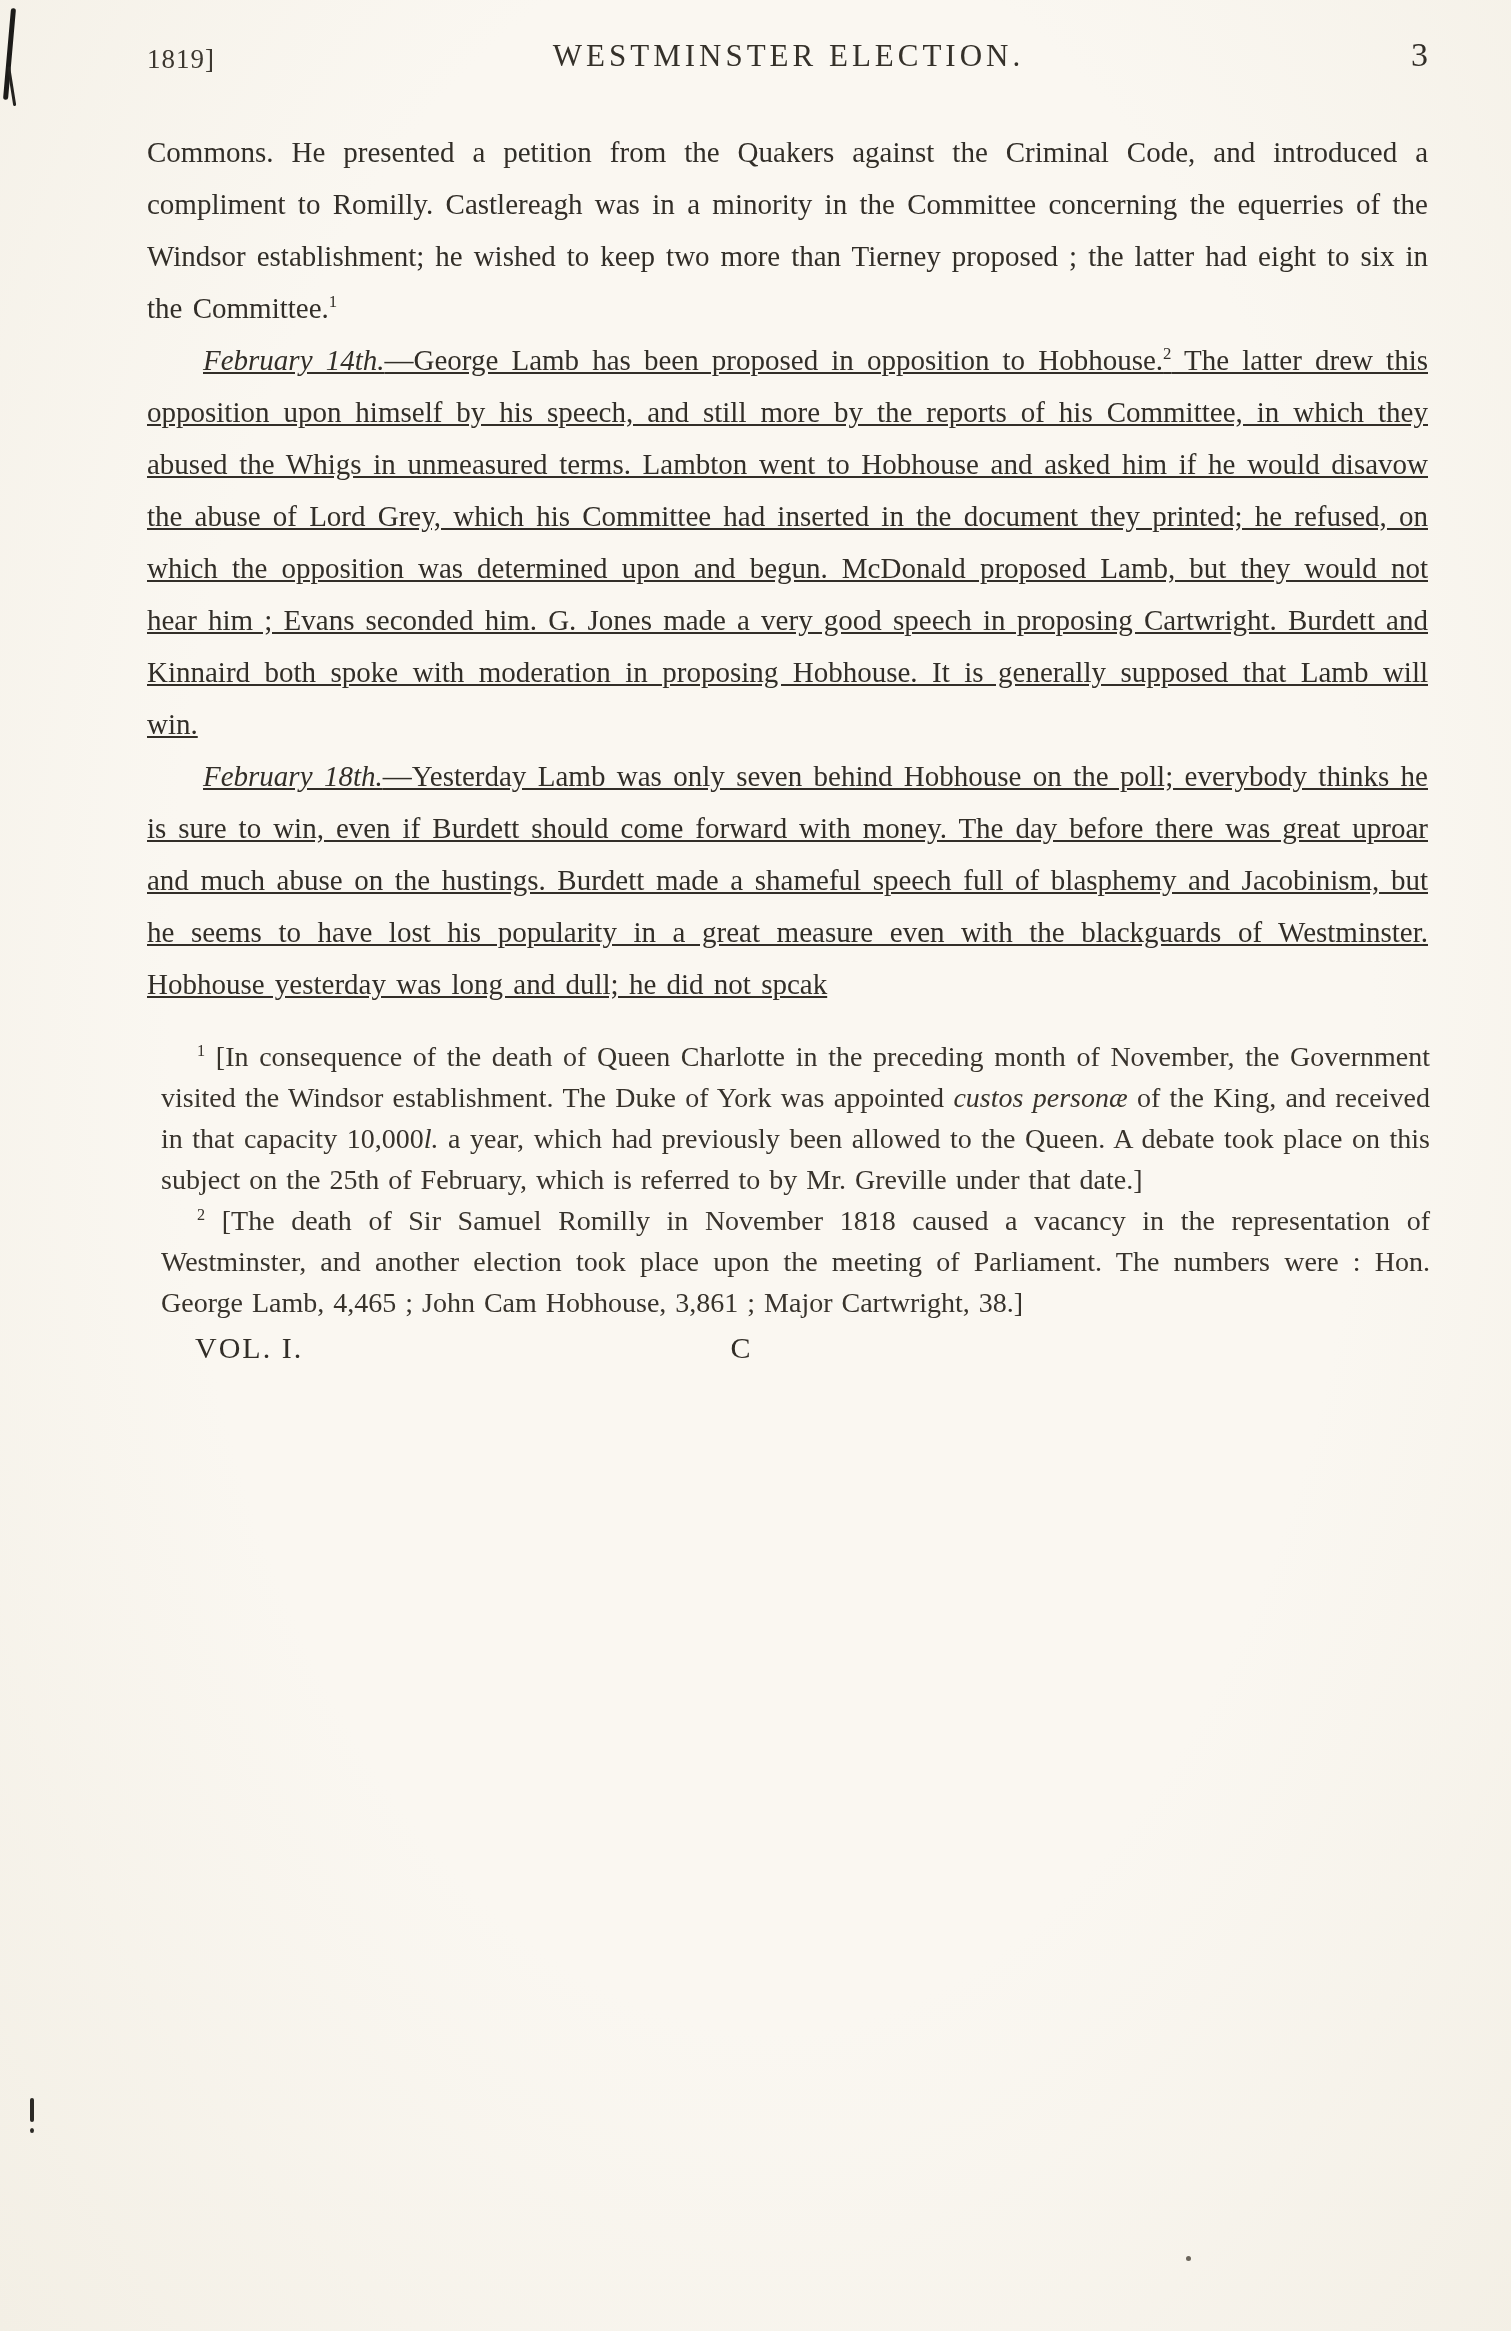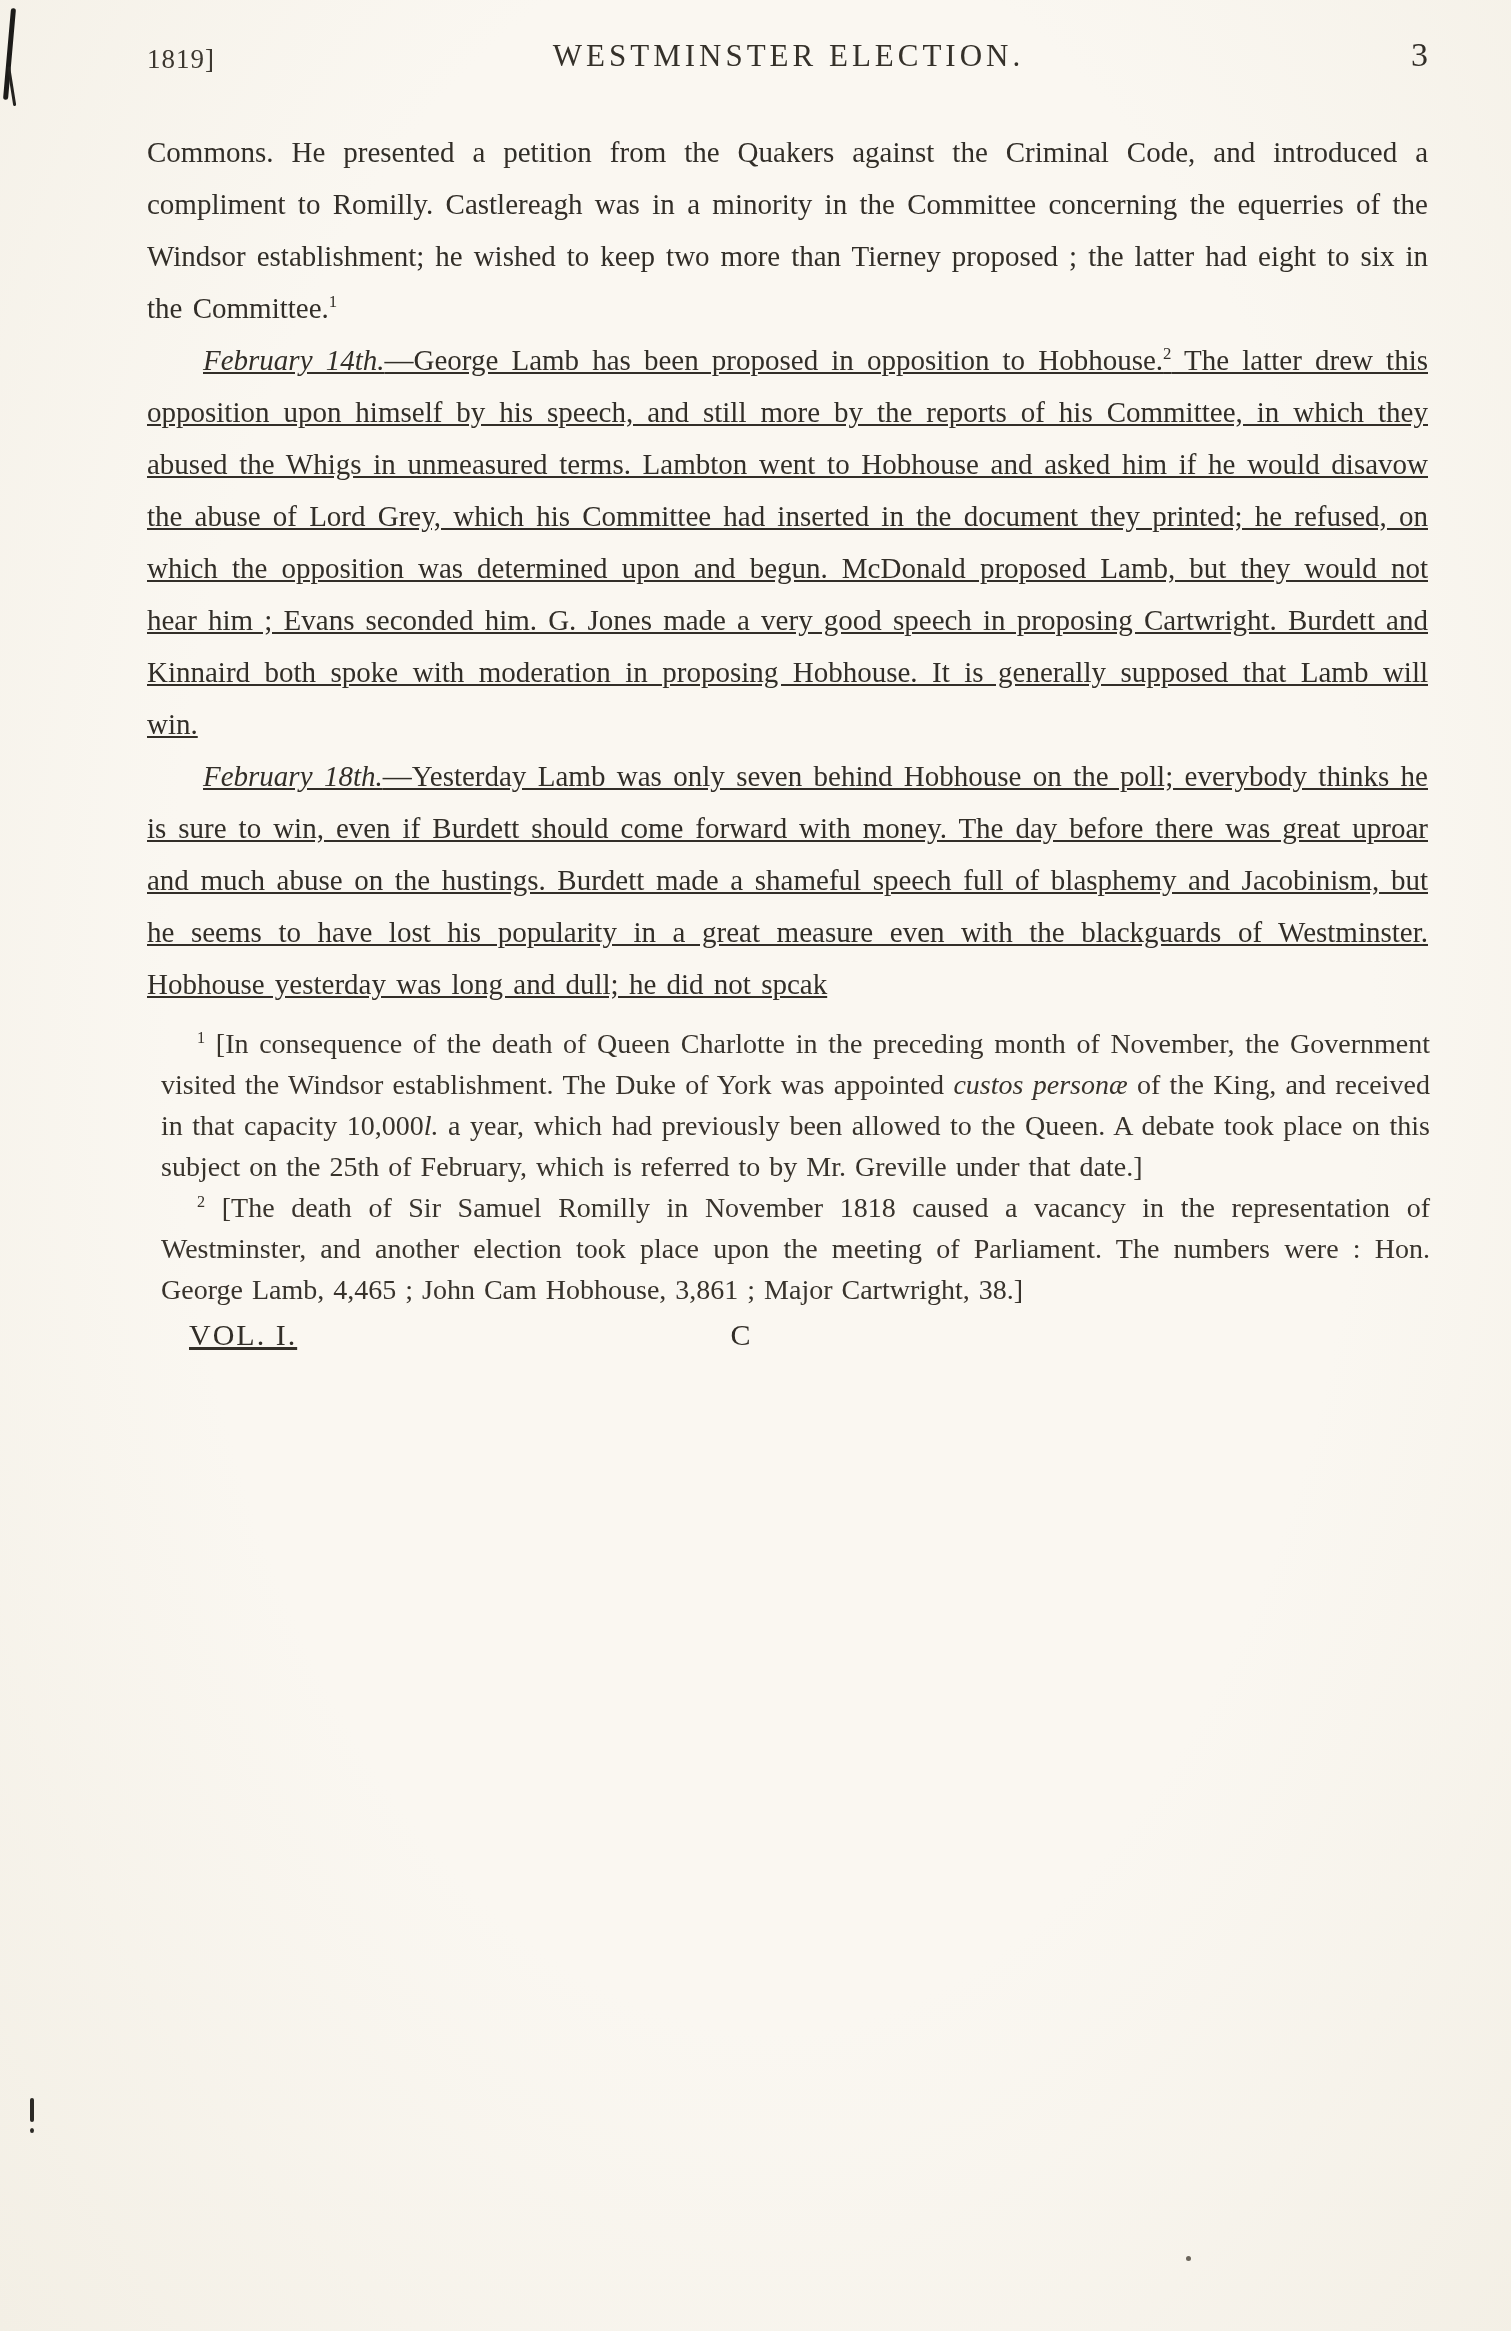--- a/index.html
+++ b/index.html
@@ -59,41 +59,40 @@
   .para { margin: 0; }
   .body-text .para.indent { text-indent: 56px; text-decoration: underline; }
   .sup {
     vertical-align: super;
     font-size: 58%;
     line-height: 0;
   }
   .it { font-style: italic; }
   
   .footnotes {
-    margin: 13px 112px 0 130px;
+    margin: 26px 112px 0 130px;
     font-size: 28px;
     line-height: 41px;
     text-align: justify;
     word-spacing: 2px;
     color: #38332c;
   }
   .footnotes .para { text-indent: 36px; }
   
   .footer {
     position: relative;
     height: 44px;
     margin: 8px 112px 0 150px;
     font-size: 30px;
   }
   .volume {
     position: absolute;
-    left: 8px;
+    left: 14px;
     top: 0;
     letter-spacing: 2px;
-    text-decoration: underline;
   }
   .signature {
     position: absolute;
     left: 44%;
     top: 0;
   }
   
   .artifact { position: absolute; }
   .artifact-topleft {
     left: 7px;

